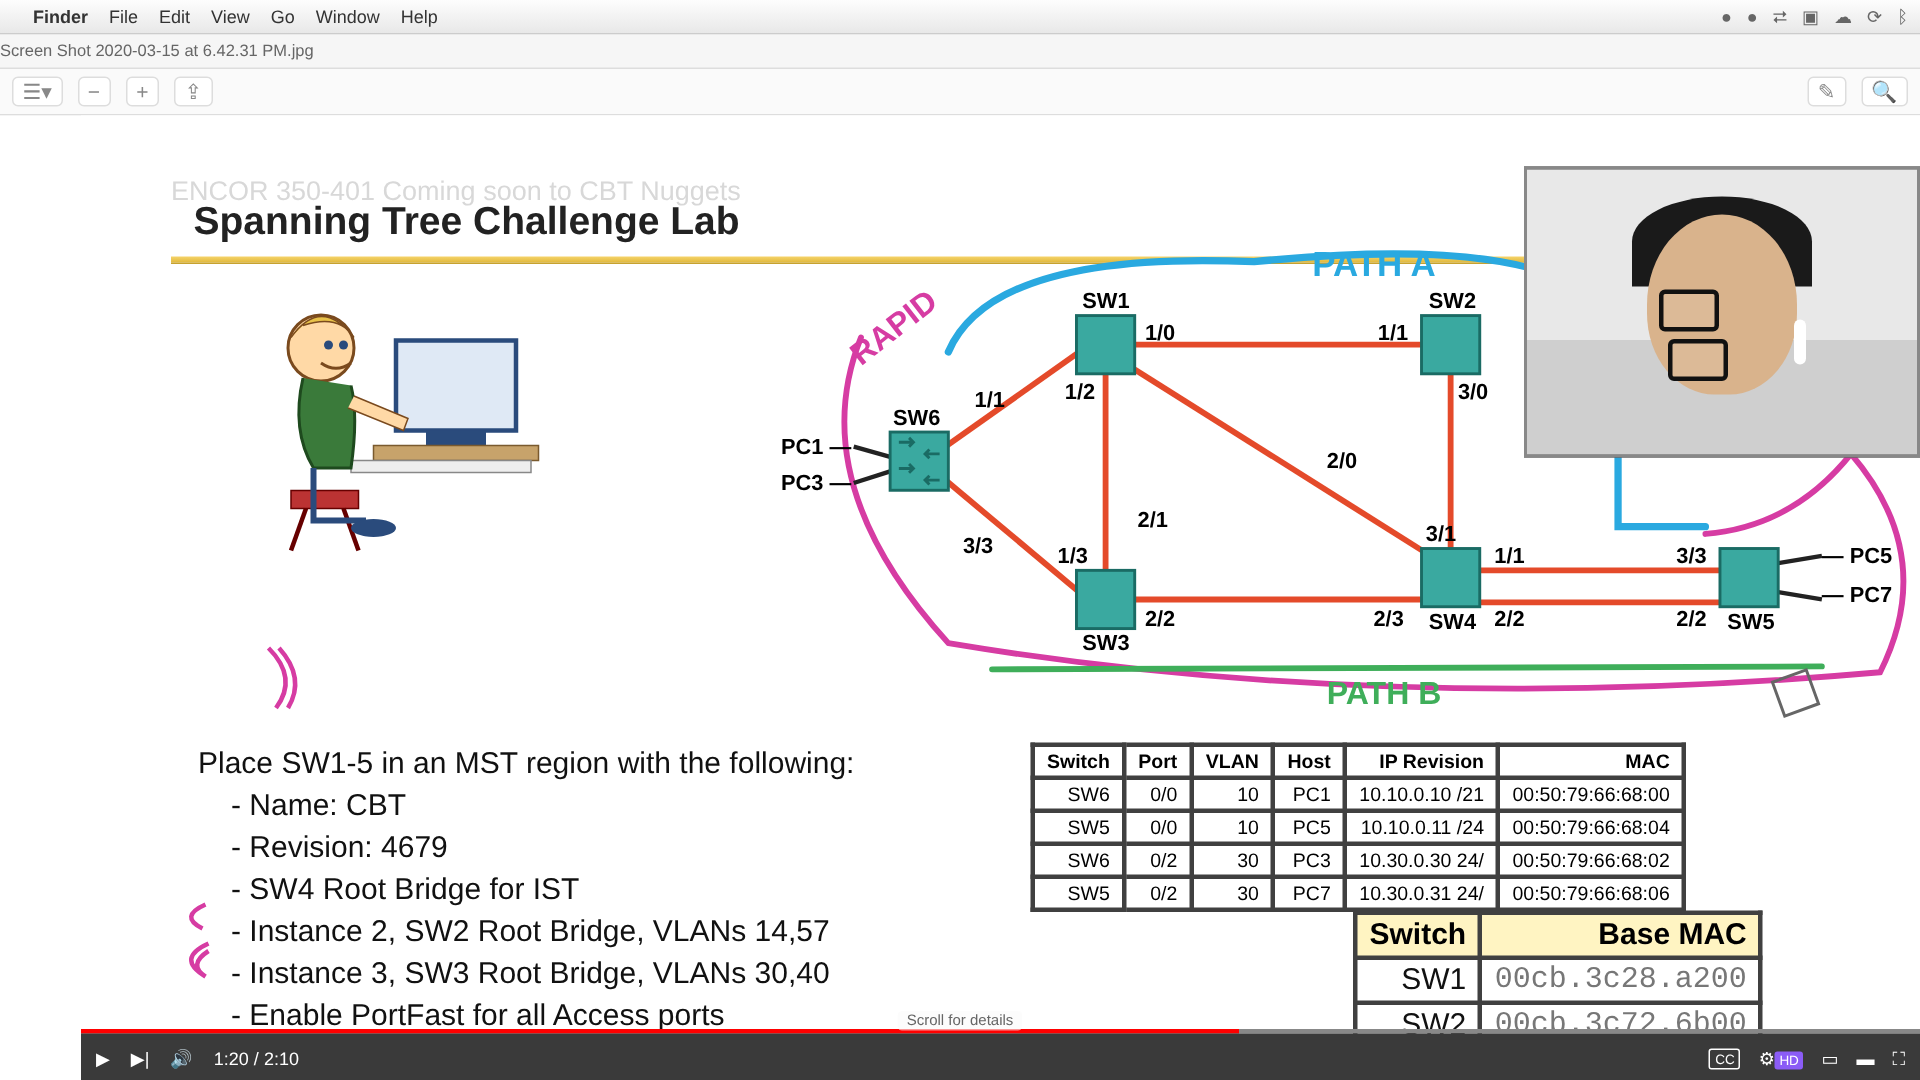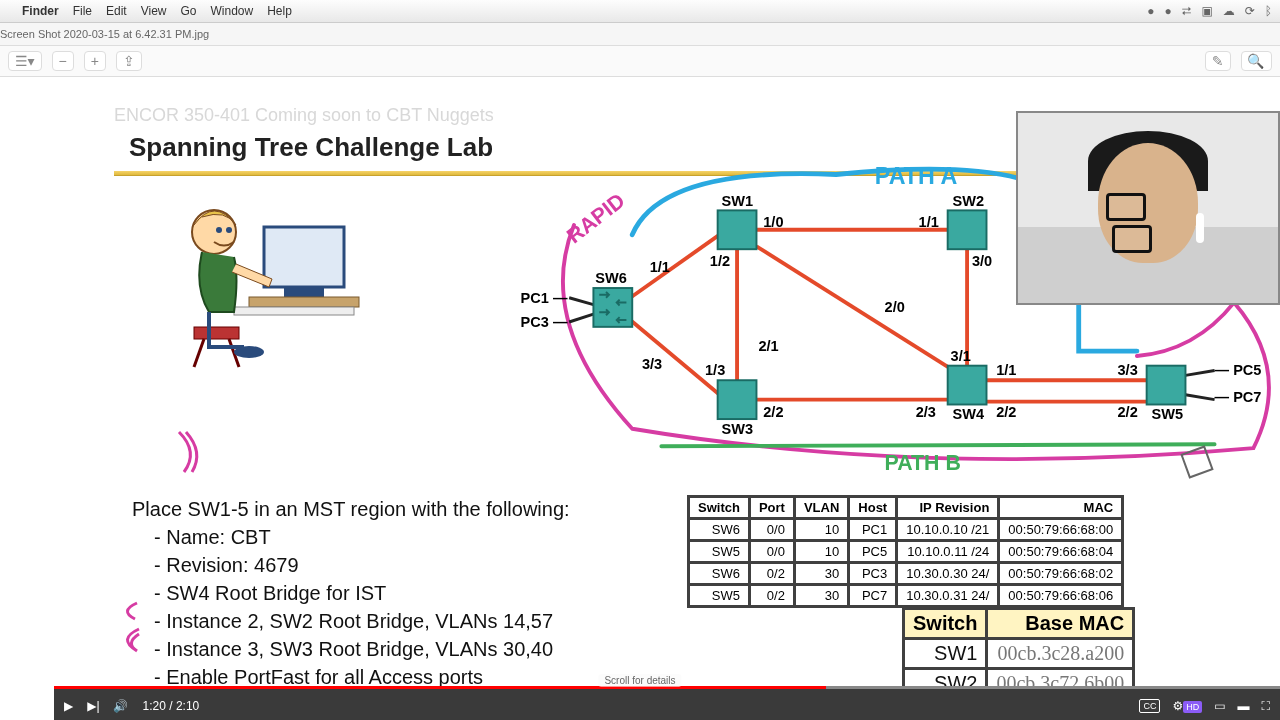--- a/index.html
+++ b/index.html
@@ -8,21 +8,21 @@
   .menubar .apple{font-size:13px}
   .menubar .right{margin-left:auto;display:flex;gap:10px;color:#666}
   
   .titlebar{height:22px;background:#f6f6f6;border-bottom:1px solid #ddd;font-size:11px;color:#666;display:flex;align-items:center;}
   .toolbar{height:30px;background:#fafafa;border-bottom:1px solid #ddd;display:flex;align-items:center;padding:0 8px;gap:10px;color:#888;font-size:14px}
   .toolbar .tool{border:1px solid #ddd;border-radius:4px;padding:1px 6px;background:#fff}
   .toolbar .spacer{flex:1}
   
   .video-wrap{position:relative;width:1280px;height:646px;background:#fff}
   .slide{position:absolute;left:54px;top:0;right:0;bottom:34px;background:#fff}
-  .video-title{position:absolute;left:60px;top:28px;color:#d8d8d8;font-size:18px;font-weight:500;text-shadow:0 0 2px #fff}
+  .video-title{position:absolute;left:60px;top:40px;color:#d8d8d8;font-size:18px;font-weight:500;text-shadow:0 0 2px #fff}
   .slide-title{position:absolute;left:75px;top:55px;font-size:26px;font-weight:700;color:#222}
   .slide-hr{position:absolute;left:60px;top:94px;width:1050px;height:4px;background:linear-gradient(#f6d36a,#e0b93c);border-bottom:1px solid #c7a22e}
   
   .cartoon{position:absolute;left:100px;top:110px;width:220px;height:190px}
   
   .diagram{position:absolute;left:450px;top:80px;width:800px;height:330px}
   .diagram text{font-family:Arial;font-weight:700}
   .sw-box{fill:#3aa9a0;stroke:#1a6b64;stroke-width:2}
   .sw-arrow{stroke:#1a6b64;stroke-width:2;fill:none}
   .link-red{stroke:#e44a2a;stroke-width:4;fill:none}
@@ -39,21 +39,21 @@
   .instr .sub{padding-left:22px}
   .scribble{position:absolute;left:120px;top:350px;stroke:#d63ca3;stroke-width:3;fill:none}
   .scribble2{position:absolute;left:63px;top:524px;stroke:#d63ca3;stroke-width:3;fill:none}
   
   table{border-collapse:collapse;font-size:13px}
   th,td{border:3px solid #404040;padding:2px 8px;text-align:right}
   th{background:#fff;font-weight:700}
   .table1{position:absolute;left:633px;top:418px;background:#fff}
   .table2{position:absolute;left:848px;top:530px;font-size:20px}
   .table2 th{background:#fff4c2}
-  .table2 td{color:#777;font-family:Liberation Serif, serif}
+  .table2 td{color:#777;font-family:Liberation Mono, monospace}
   .table2 td:first-child{color:#111;font-family:inherit}
   
   .webcam{position:absolute;right:0;top:34px;width:260px;height:190px;background:#222;border:2px solid #888}
   .webcam .face{position:absolute;left:80px;top:30px;width:100px;height:120px;background:#d9b38c;border-radius:50% 50% 45% 45%}
   .webcam .hair{position:absolute;left:70px;top:18px;width:120px;height:60px;background:#1a1a1a;border-radius:50% 50% 0 0}
   .webcam .glasses{position:absolute;left:88px;top:80px;width:84px;height:24px}
   .webcam .glasses span{display:inline-block;width:34px;height:22px;border:3px solid #111;border-radius:4px;background:rgba(255,255,255,.1)}
   .webcam .ear{position:absolute;left:178px;top:100px;width:8px;height:30px;background:#fff;border-radius:4px}
   .webcam .wall{position:absolute;inset:0;background:linear-gradient(#e8e8e8 60%,#cfcfcf 60%)}
   

